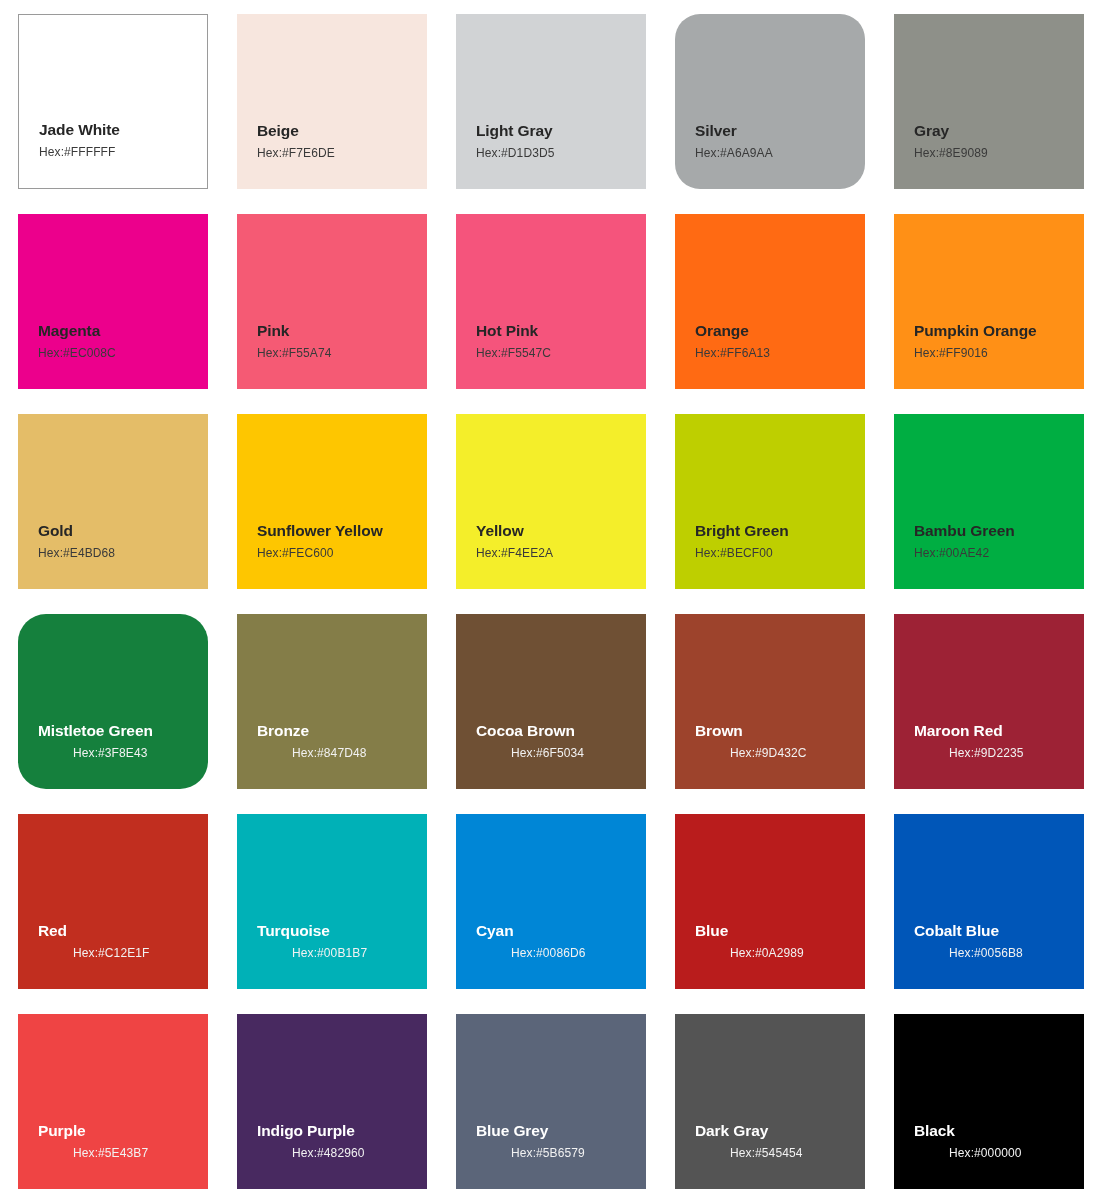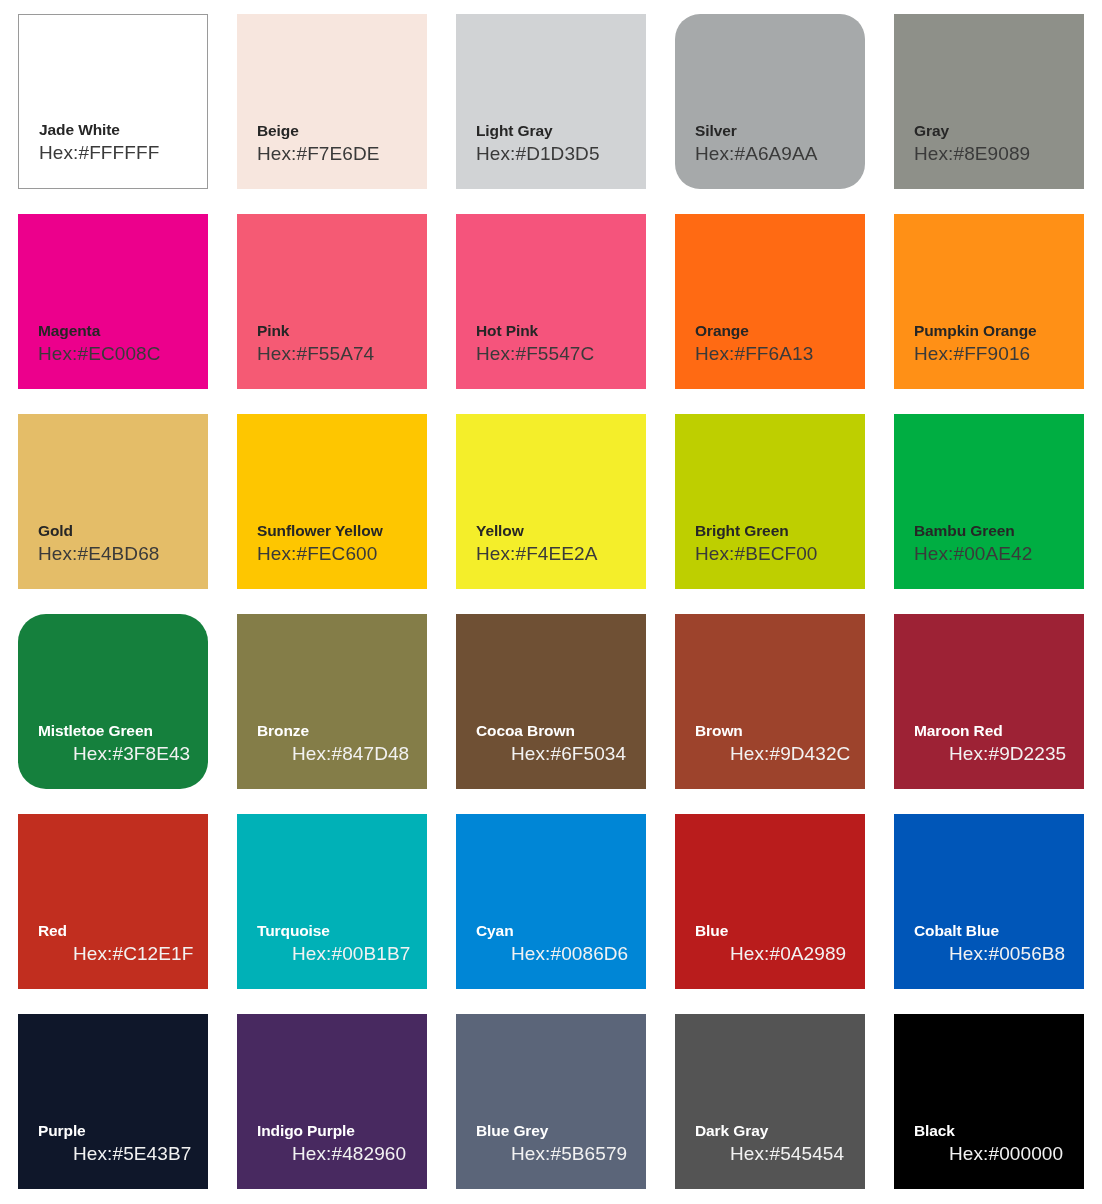--- a/index.html
+++ b/index.html
@@ -48,21 +48,21 @@
   .swatch-name {
     font-size: 15.5px;
     font-weight: 700;
     line-height: 19px;
     letter-spacing: -0.1px;
     margin: 0 0 4px 0;
     white-space: nowrap;
   }
 
   .swatch-hex {
-    font-size: 19px;
+    font-size: 12px;
     font-weight: 400;
     line-height: 19px;
     letter-spacing: 0.1px;
     margin: 0;
     white-space: nowrap;
   }
 
   .text-dark .swatch-name { color: #262626; }
   .text-dark .swatch-hex  { color: #3a3a3a; }
 
@@ -166,21 +166,21 @@
       <div class="swatch-hex">Hex:#0086D6</div>
     </div>
     <div class="swatch-card text-light" style="background-color: #b91c1c;">
       <div class="swatch-name">Blue</div>
       <div class="swatch-hex">Hex:#0A2989</div>
     </div>
     <div class="swatch-card text-light" style="background-color: rgb(0, 86, 184); justify-content: flex-end;">
       <div class="swatch-name">Cobalt Blue</div>
       <div class="swatch-hex">Hex:#0056B8</div>
     </div>
-    <div class="swatch-card text-light" style="background-color: #0f172a;">
+    <div class="swatch-card text-light" style="background-color: #ef4444;">
       <div class="swatch-name">Purple</div>
       <div class="swatch-hex">Hex:#5E43B7</div>
     </div>
     <div class="swatch-card text-light" style="background-color: rgb(72, 41, 96);">
       <div class="swatch-name">Indigo Purple</div>
       <div class="swatch-hex">Hex:#482960</div>
     </div>
     <div class="swatch-card text-light" style="background-color: rgb(91, 101, 121);">
       <div class="swatch-name">Blue Grey</div>
       <div class="swatch-hex">Hex:#5B6579</div>

